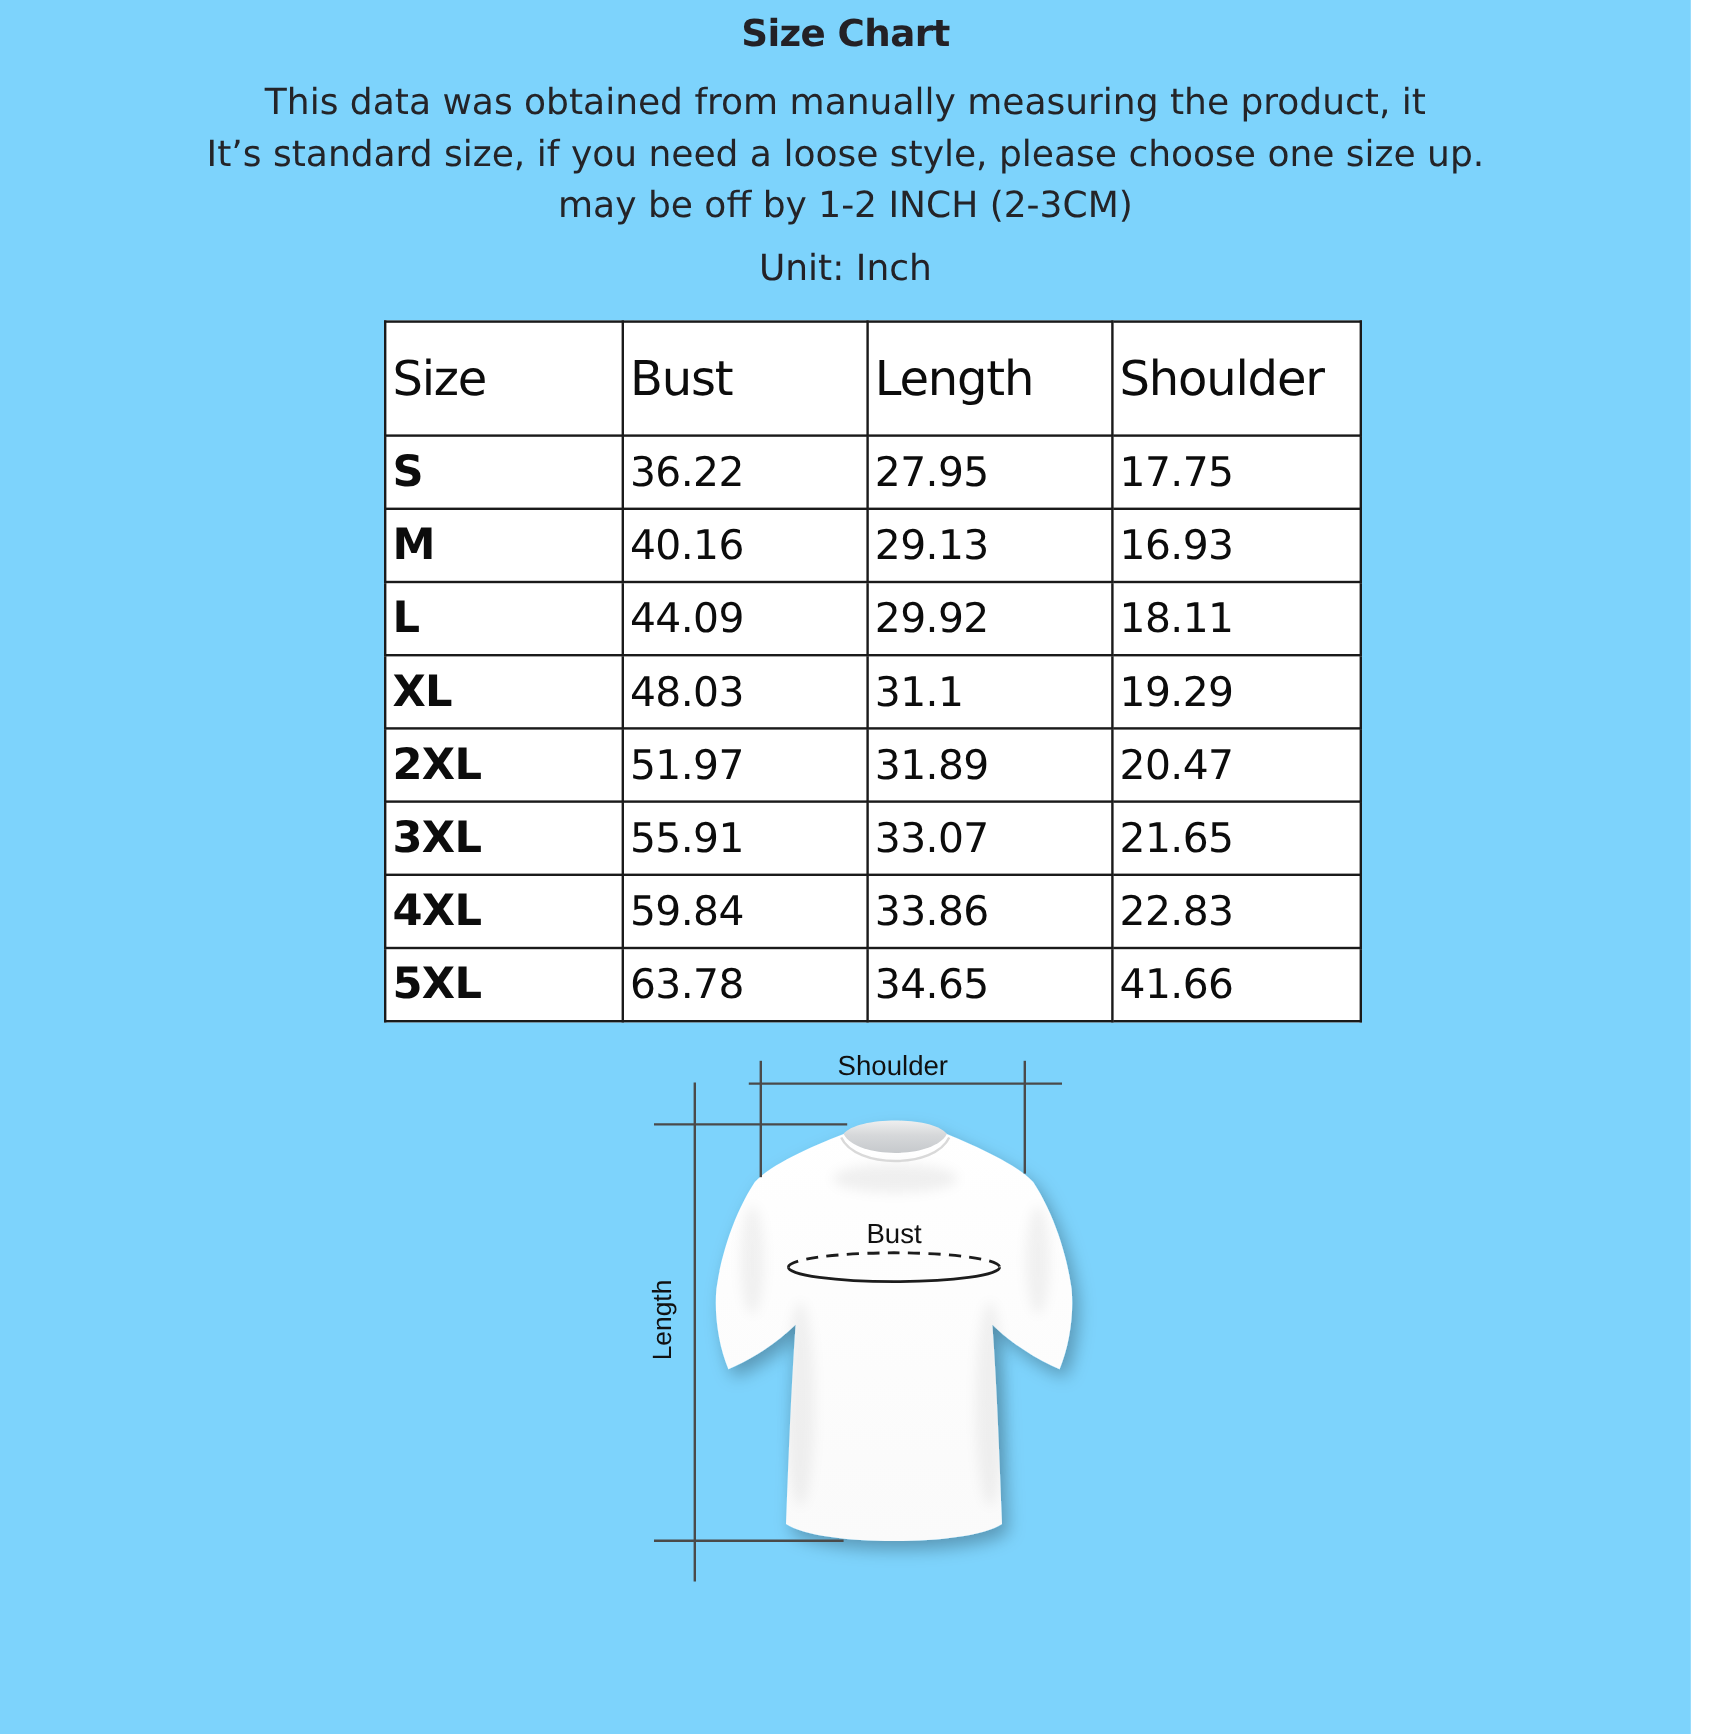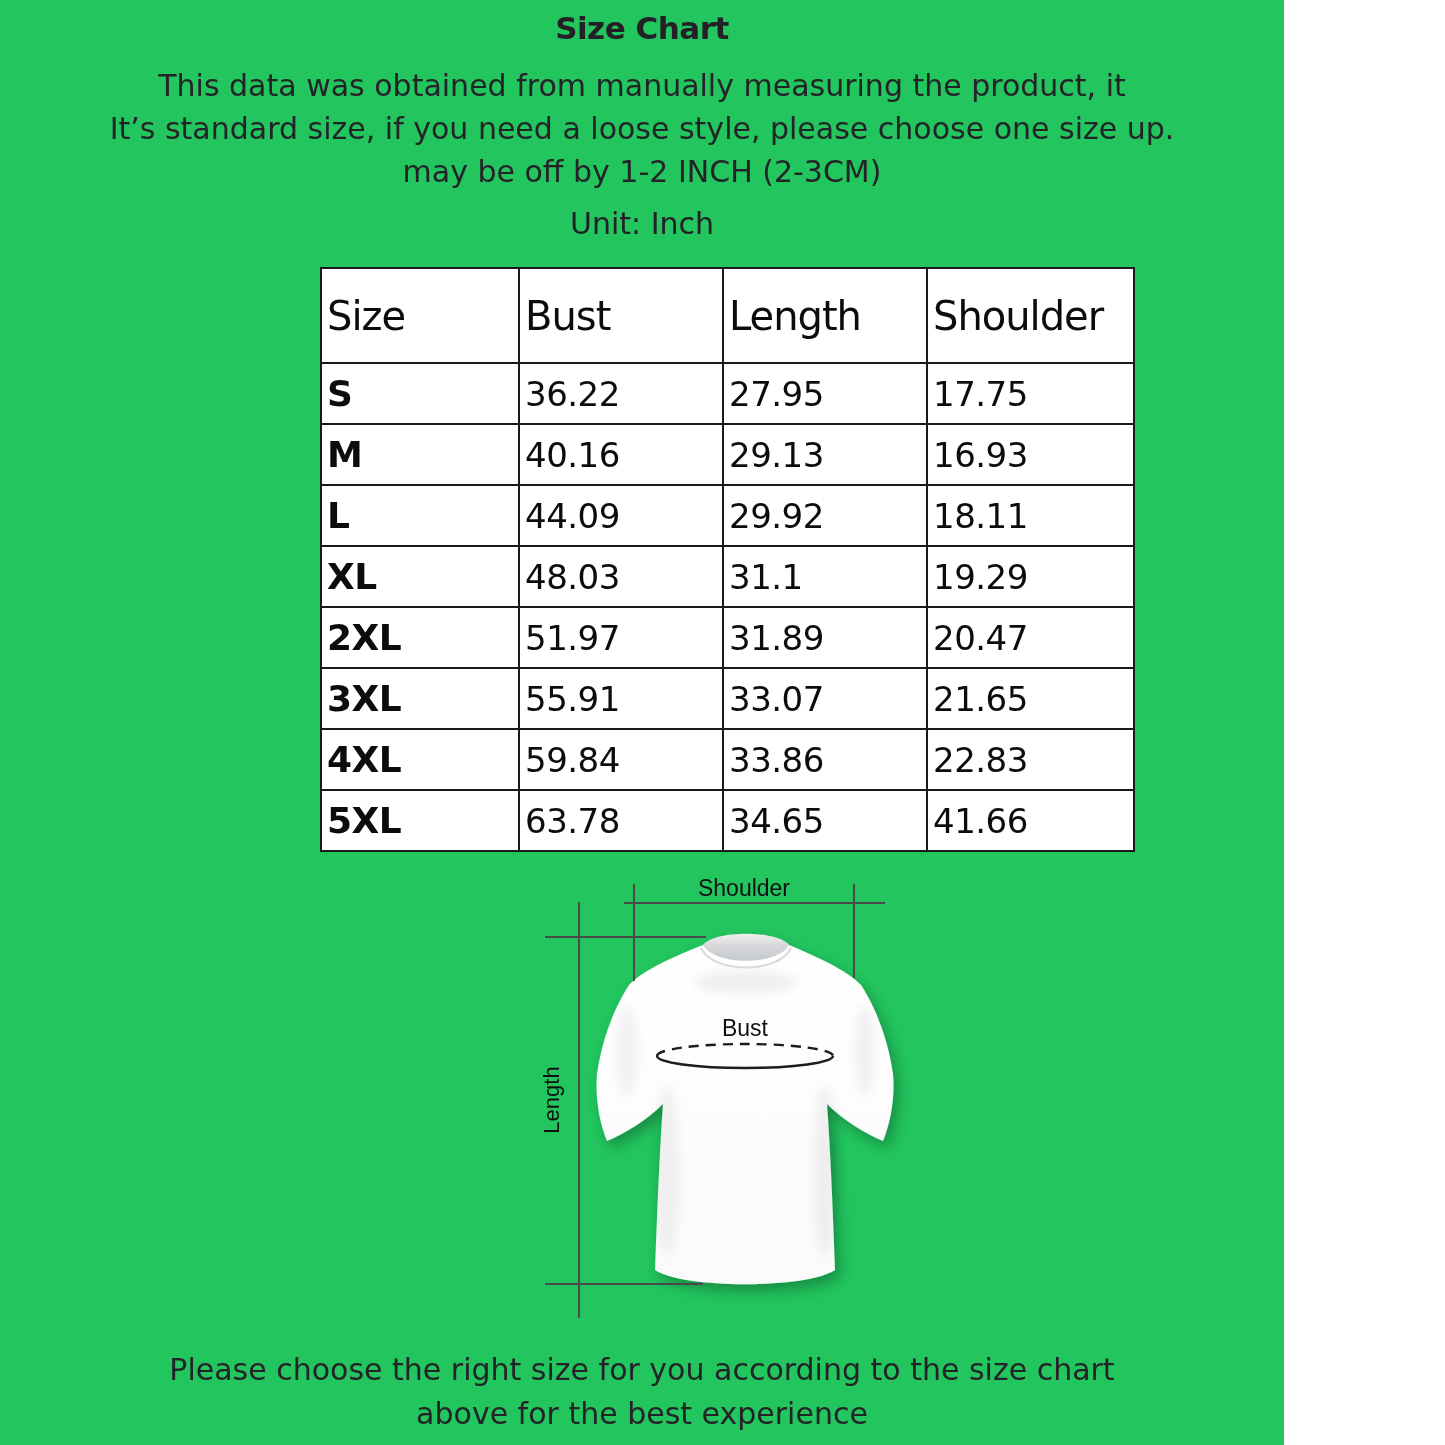--- a/index.html
+++ b/index.html
@@ -1,20 +1,20 @@
 <!DOCTYPE html>
 <html><head>
 <meta charset="utf-8">
 <title>Size Chart</title>
 <style>
   html,body{margin:0;padding:0;background:#ffffff;}
   .page{
     position:relative;
-    width:1284px;height:1445px;
-    background:#22c55e;
+    width:1409px;height:1445px;
+    background:#7dd3fc;
     font-family:"DejaVu Sans","Liberation Sans",sans-serif;
     color:#1d1d1f;
     overflow:hidden;
   }
   .centered{position:absolute;left:0;width:100%;text-align:center;}
   .title{top:10px;font-size:31px;font-weight:bold;letter-spacing:-0.5px;color:#232126;}
   .intro{top:64px;font-size:30px;line-height:43px;color:#242428;}
   .intro div{white-space:nowrap;}
   .unit{top:206px;font-size:30px;font-weight:normal;color:#232126;}
   .footer{top:1348px;font-size:30px;line-height:44px;color:#242428;}
@@ -186,18 +186,14 @@
 
       <path fill="none" stroke="#1c1c1c" stroke-width="2.4" stroke-dasharray="10 7" d="M 142,196 A 88 12 0 0 1 318,196"></path>
       <path fill="none" stroke="#1c1c1c" stroke-width="2.4" d="M 142,196 A 88 12 0 0 0 318,196"></path>
 
       <text class="diagram-label" x="229" y="36" text-anchor="middle" font-size="23" fill="#111111">Shoulder</text>
       <text class="diagram-label" x="230" y="176" text-anchor="middle" font-size="23" fill="#111111">Bust</text>
       <text class="diagram-label" transform="translate(44 240) rotate(-90)" text-anchor="middle" font-size="22" fill="#111111">Length</text>
     </svg>
   </div>
 
-  <div class="centered footer">
-    <div>Please choose the right size for you according to the size chart</div>
-    <div>above for the best experience</div>
-  </div>
 
 </div>
 
 </body></html>

